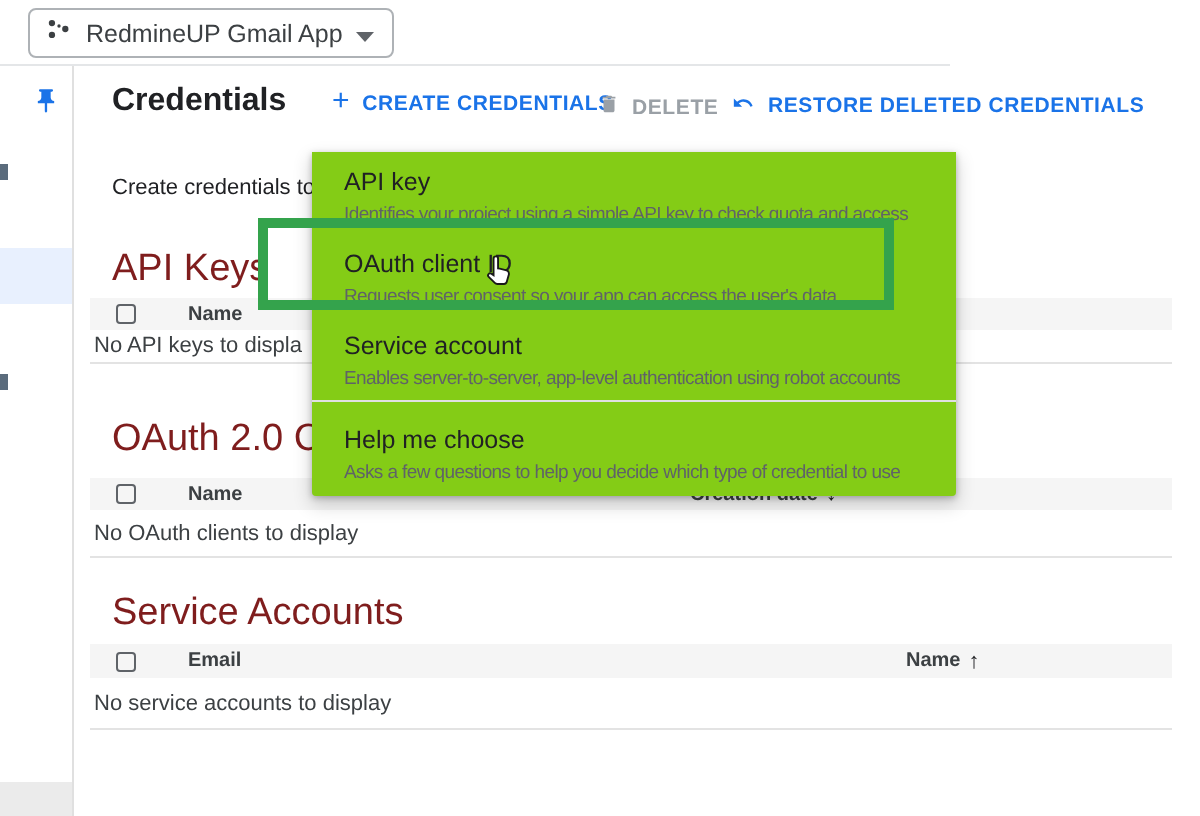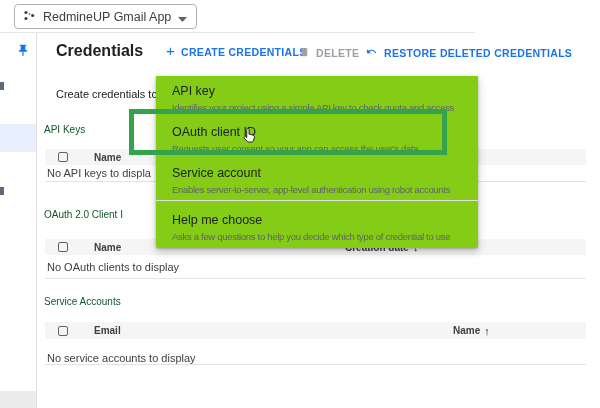--- a/index.html
+++ b/index.html
@@ -33,41 +33,41 @@
   .pin { position:absolute; left:16px; top:43px; }
   .page-title { position:absolute; left:56px; top:42px; font-size:16px; color:#202124; font-weight:700; }
   .tb-btn { position:absolute; top:46px; display:flex; align-items:center; gap:6px;
             font-size:10.5px; font-weight:bold; letter-spacing:.3px; white-space:nowrap; cursor:pointer; }
   .tb-create { left:166px; color:#1a73e8; }
   .tb-create .plus { font-size:15px; font-weight:400; line-height:10px; margin-top:-2px; }
   .tb-delete { left:299px; color:#9aa0a6; cursor:default; }
   .tb-restore { left:365px; color:#1a73e8; }
   
   .intro { position:absolute; left:56px; top:88px; font-size:11px; color:#202124; white-space:nowrap; }
-  .sec-title { position:absolute; left:44px; font-size:10px; font-weight:400; color:#14532d; white-space:nowrap; }
+  .sec-title { position:absolute; left:56px; font-size:19px; font-weight:400; color:#7f1d1d; white-space:nowrap; }
   .t-api   { top:124px; }
   .t-oauth { top:209px; }
   .t-sa    { top:296px; }
   .tbl { position:absolute; left:45px; width:541px; }
   .tbl-api   { top:149px; }
   .tbl-oauth { top:239px; }
   .tbl-sa    { top:322px; }
   .thead { position:relative; height:16px; background:#f5f5f5; display:flex; align-items:center; padding-left:13px; }
   .thead-sa { height:17px; }
   .cbx { width:10px; height:10px; border:1.5px solid #5f6368; border-radius:2px; background:transparent; flex:0 0 auto; cursor:pointer; }
   .col-lbl { margin-left:26px; font-size:10px; font-weight:bold; color:#3c4043; }
   .col-right { position:absolute; display:flex; align-items:center; gap:4px; font-size:10px; font-weight:bold; color:#3c4043; cursor:pointer; }
   .col-cd { left:300px; }
   .col-nm { left:408px; }
   .sort-arrow { font-size:11px; font-weight:bold; color:#202124; }
   .trow { display:flex; align-items:center; padding-left:2px; border-bottom:1px solid #e3e3e3;
           font-size:11px; color:#3c4043; white-space:nowrap; }
   .trow-api   { height:17px; }
   .trow-oauth { height:24px; }
-  .trow-sa    { height:26px;align-items:flex-end; }
+  .trow-sa    { height:26px; }
   
   .dropdown {
     position:absolute; left:156px; top:65px; width:322px; height:172px; background:#84cc16;
     border-radius:0 0 2px 2px; z-index:10;
     box-shadow:0 1px 3px rgba(0,0,0,.25), 0 4px 9px 1px rgba(0,0,0,.16);
     margin-top:11px;
   }
   .dd-item { height:41px; padding:8px 16px 0; cursor:pointer; }
   .dd-item.tall { height:46px; padding-top:12px; }
   .dd-title { font-size:12.5px; color:#202124; line-height:15px; white-space:nowrap; }

